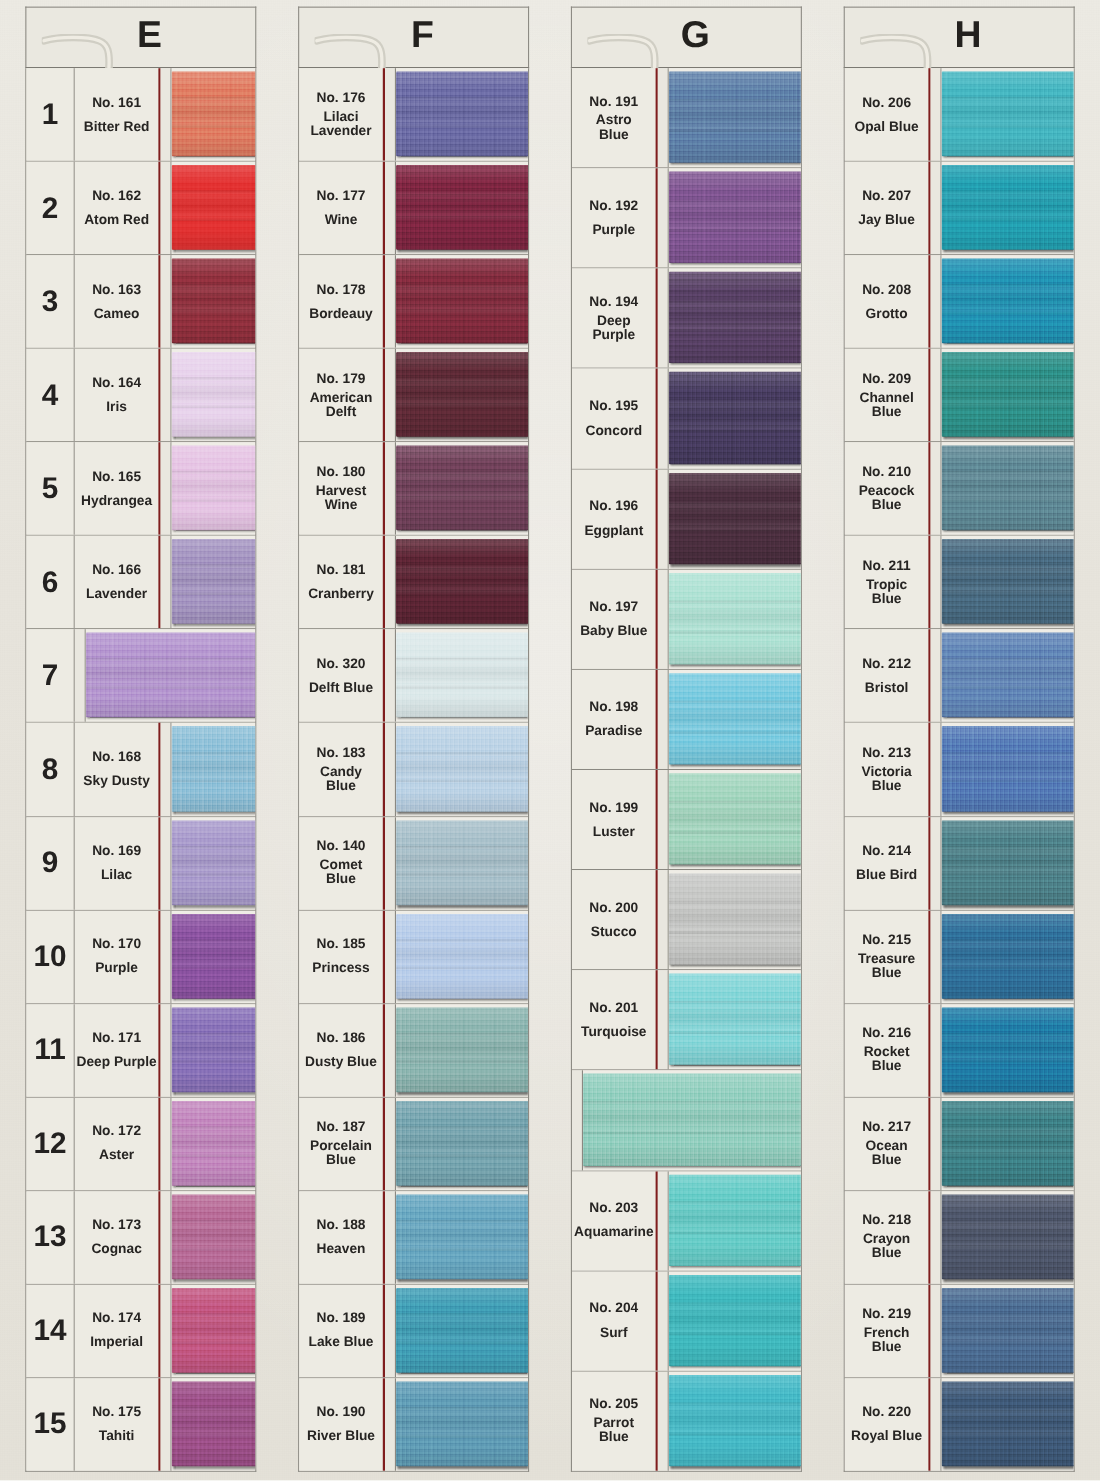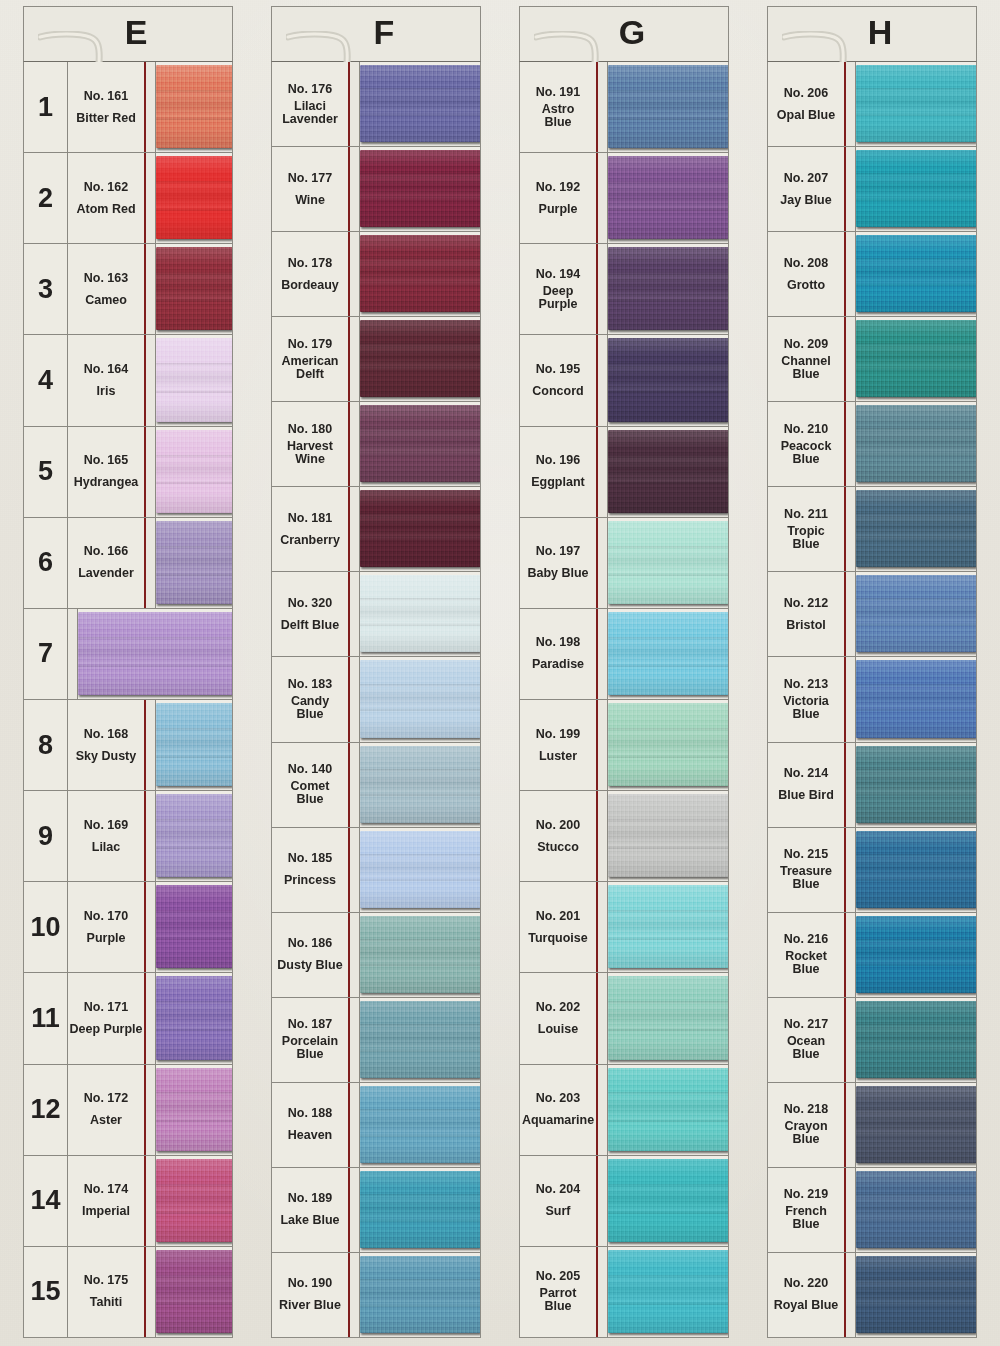--- a/index.html
+++ b/index.html
@@ -364,20 +364,35 @@
             </div>
             <div class="cell-gutter"></div>
             <div class="cell-swatch">
               <div class="swatch" style="background: rgb(194, 134, 189);">
                 <div class="sheen"></div>
               </div>
             </div>
           </div>
           <div class="row">
             <div class="cell-num">
+              <span class="num-text">13</span>
+            </div>
+            <div class="cell-label">
+              <div class="lbl-code">No. 173</div>
+              <div class="lbl-name">Cognac</div>
+            </div>
+            <div class="cell-gutter"></div>
+            <div class="cell-swatch">
+              <div class="swatch" style="background: rgb(183, 106, 150);">
+                <div class="sheen"></div>
+              </div>
+            </div>
+          </div>
+          <div class="row">
+            <div class="cell-num">
               <span class="num-text">14</span>
             </div>
             <div class="cell-label">
               <div class="lbl-code">No. 174</div>
               <div class="lbl-name">Imperial</div>
             </div>
             <div class="cell-gutter"></div>
             <div class="cell-swatch">
               <div class="swatch" style="background: rgb(194, 85, 127);">
                 <div class="sheen"></div>
@@ -723,24 +738,20 @@
               <div class="lbl-name">Turquoise</div>
             </div>
             <div class="cell-gutter"></div>
             <div class="cell-swatch">
               <div class="swatch" style="background: rgb(132, 214, 216);">
                 <div class="sheen"></div>
               </div>
             </div>
           </div>
           <div class="row">
-            <div class="cell-label">
-              <div class="lbl-code">No. 202</div>
-              <div class="lbl-name">Louise</div>
-            </div>
             <div class="cell-gutter"></div>
             <div class="cell-swatch">
               <div class="swatch" style="background: rgb(147, 207, 191);">
                 <div class="sheen"></div>
               </div>
             </div>
           </div>
           <div class="row">
             <div class="cell-label">
               <div class="lbl-code">No. 203</div>

